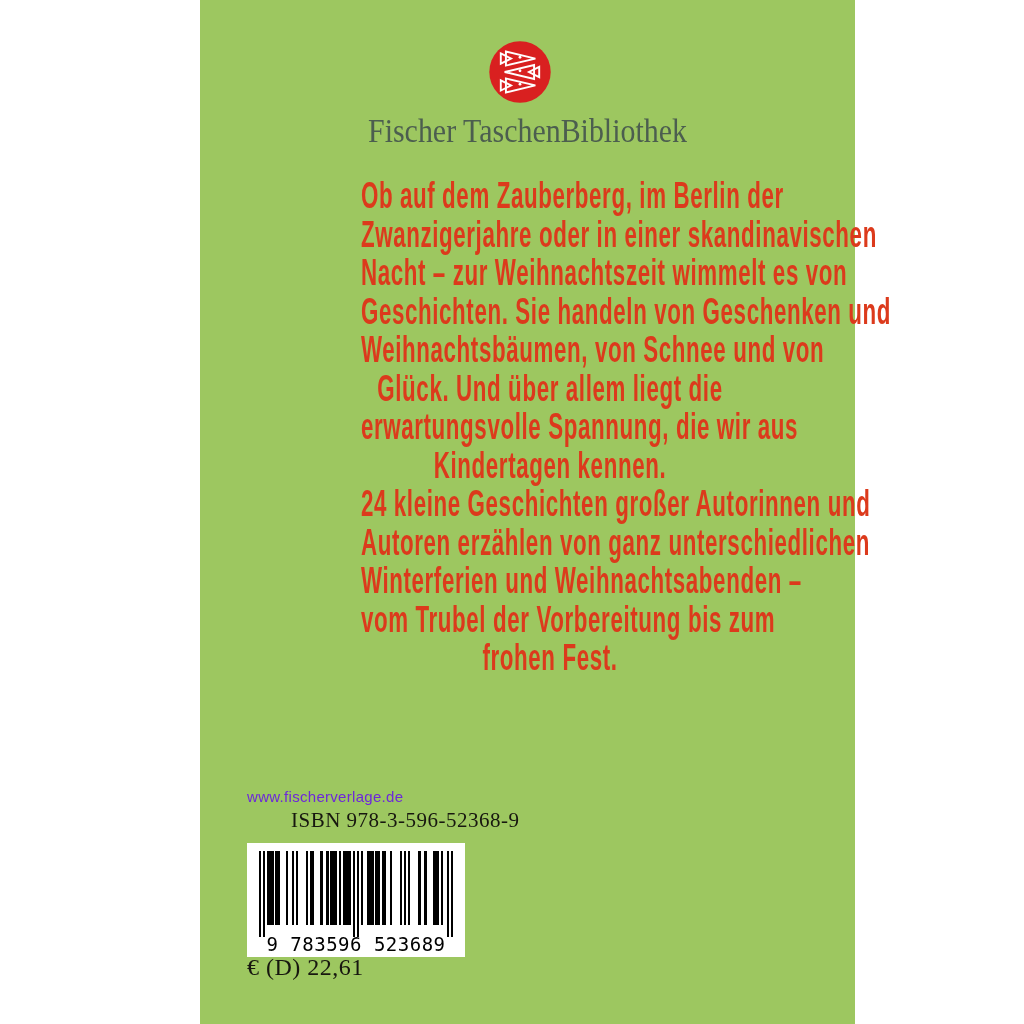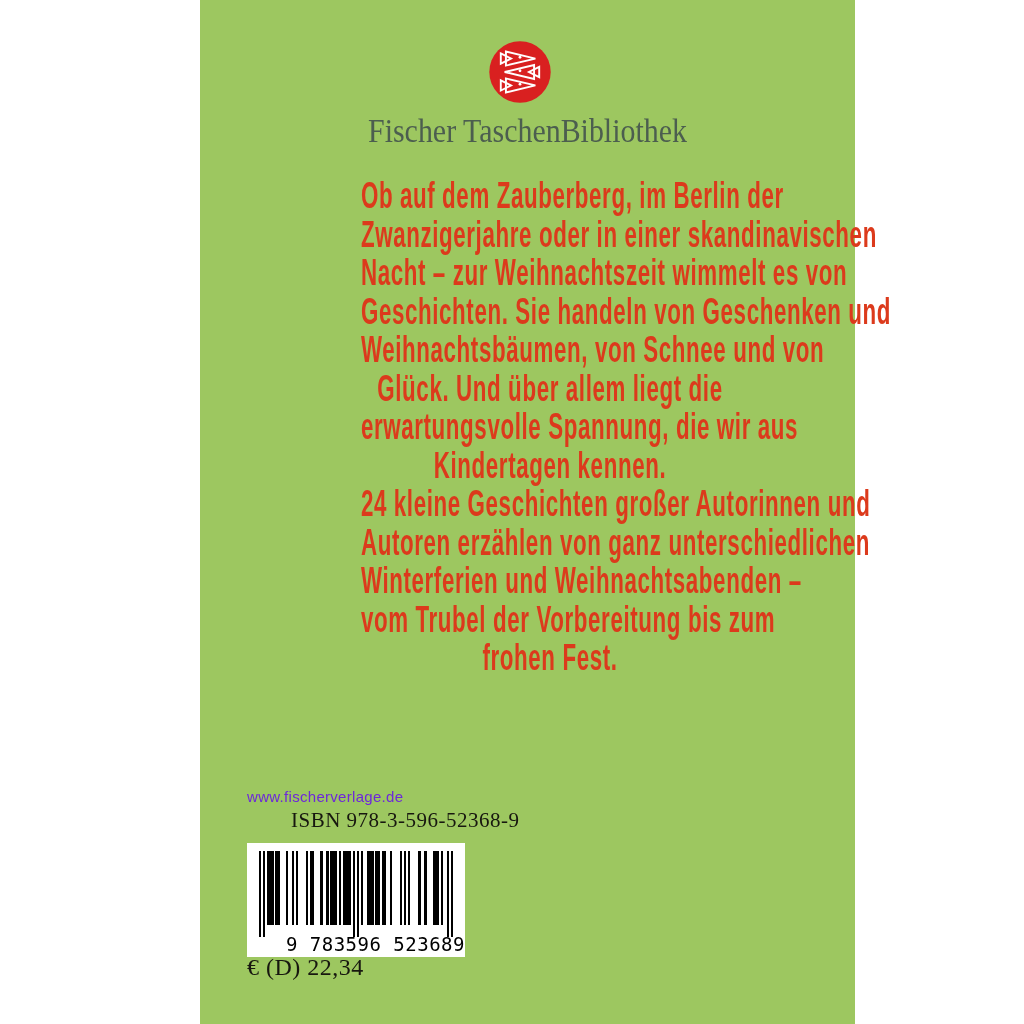--- a/index.html
+++ b/index.html
@@ -26,21 +26,21 @@
     position:absolute;left:47px;top:788px;
     font-family:Liberation Sans, sans-serif;font-size:15px;color:#6d28d9;letter-spacing:0.3px;
   }
   .isbn{
     position:absolute;left:47px;top:808px;
     font-family:"Liberation Serif",serif;font-size:21px;color:#17170f;letter-spacing:0.5px;margin-left:44px;
   }
   .barcode-box{position:absolute;left:47px;top:843px;width:218px;height:114px;background:#ffffff;}
   .bars{position:absolute;left:12px;top:8px;width:194px;height:96px;}
   .barcode-digits{
-    position:absolute;left:0;right:0;bottom:2px;text-align:right;
+    position:absolute;left:0;right:0;bottom:2px;text-align:center;
     font-family:"DejaVu Sans Mono",monospace;font-size:19px;color:#000000;letter-spacing:0.5px;
   }
   .price{
     position:absolute;left:47px;top:954px;
     font-family:"Liberation Serif",serif;font-size:24px;color:#17170f;letter-spacing:0.5px;
   }
 </style>
 </head>
 <body>
 
@@ -135,15 +135,15 @@
           <div style="position: absolute; top: 0px; background: rgb(0, 0, 0); left: 173.58px; width: 2.34px; height: 74px;"></div>
           <div style="position: absolute; top: 0px; background: rgb(0, 0, 0); left: 175.62px; width: 2.34px; height: 74px;"></div>
           <div style="position: absolute; top: 0px; background: rgb(0, 0, 0); left: 177.66px; width: 2.34px; height: 74px;"></div>
           <div style="position: absolute; top: 0px; background: rgb(0, 0, 0); left: 181.75px; width: 2.34px; height: 74px;"></div>
           <div style="position: absolute; top: 0px; background: rgb(0, 0, 0); left: 187.87px; width: 2.34px; height: 86px;"></div>
           <div style="position: absolute; top: 0px; background: rgb(0, 0, 0); left: 191.96px; width: 2.34px; height: 86px;"></div>
         </div>
       <div class="barcode-digits">9 783596 523689</div>
     </div>
 
-    <div class="price">€ (D) 22,34</div>
+    <div class="price">€ (D) 22,61</div>
   </div>
 </div>
 
 </body></html>

